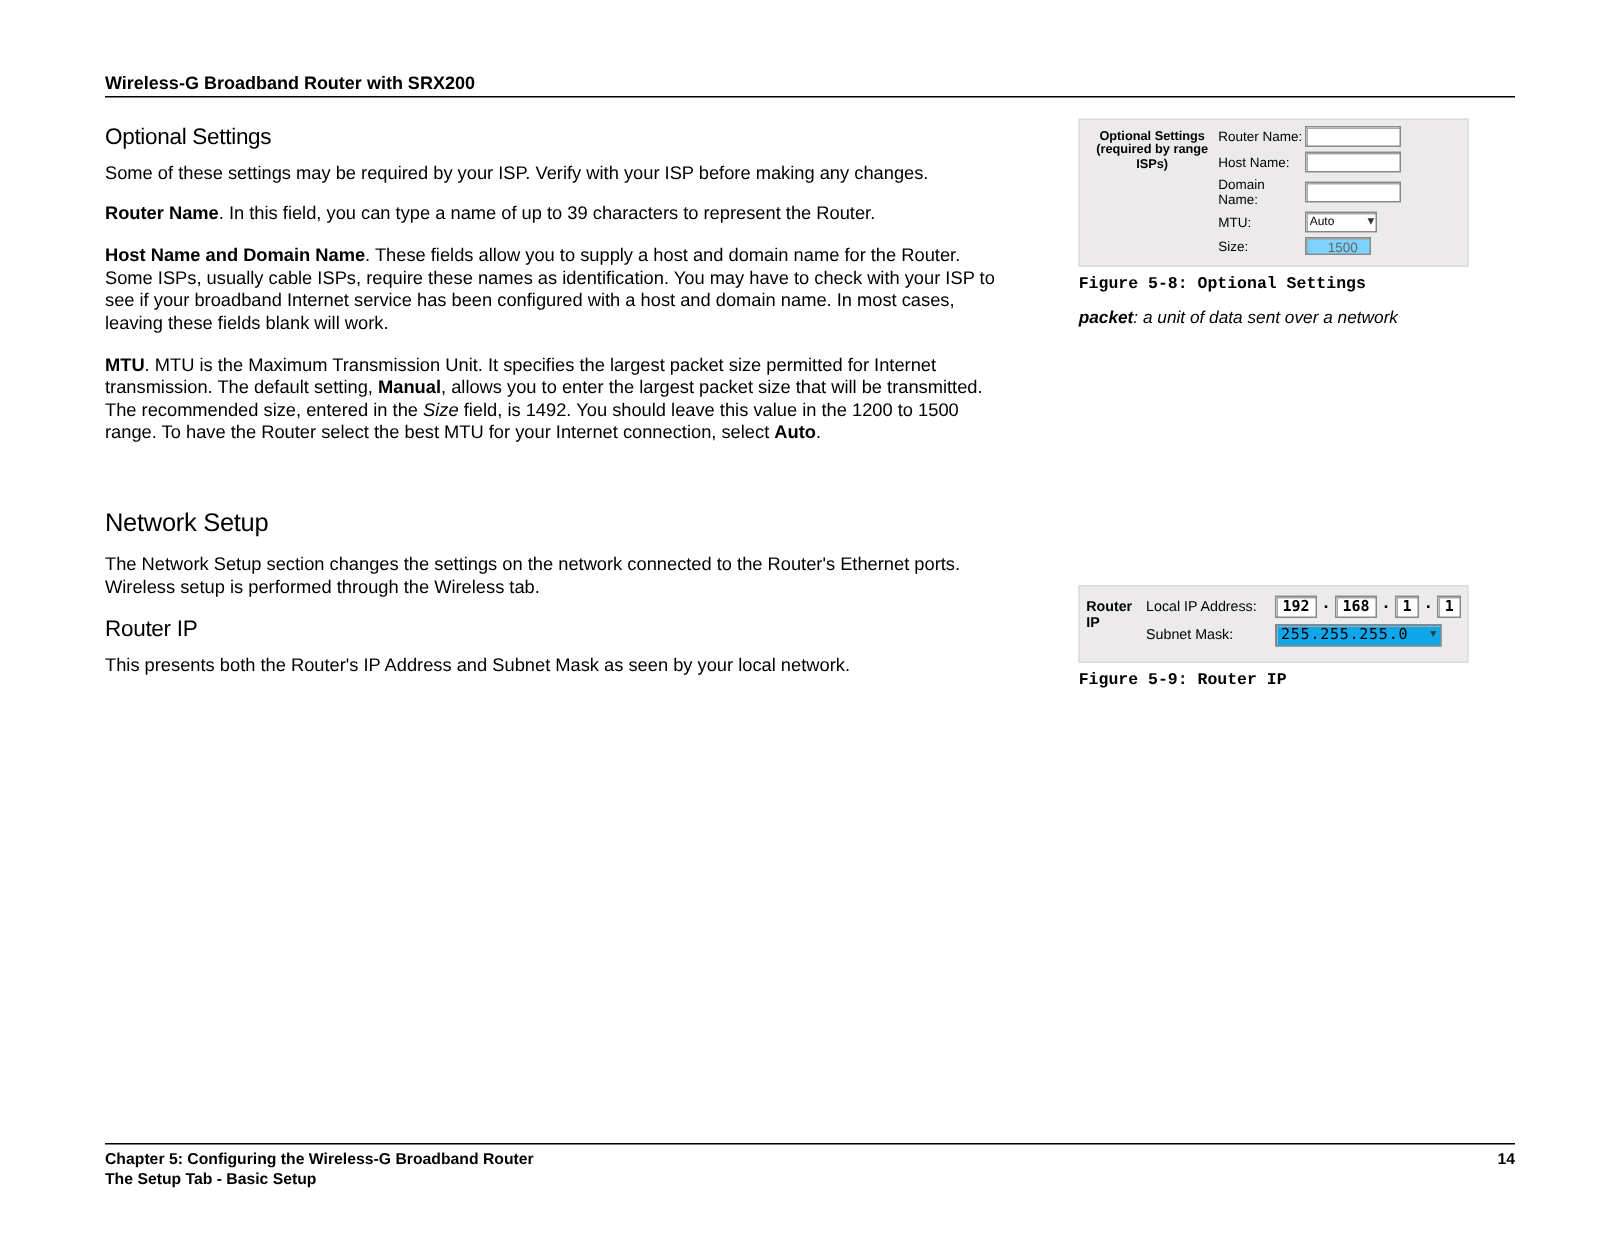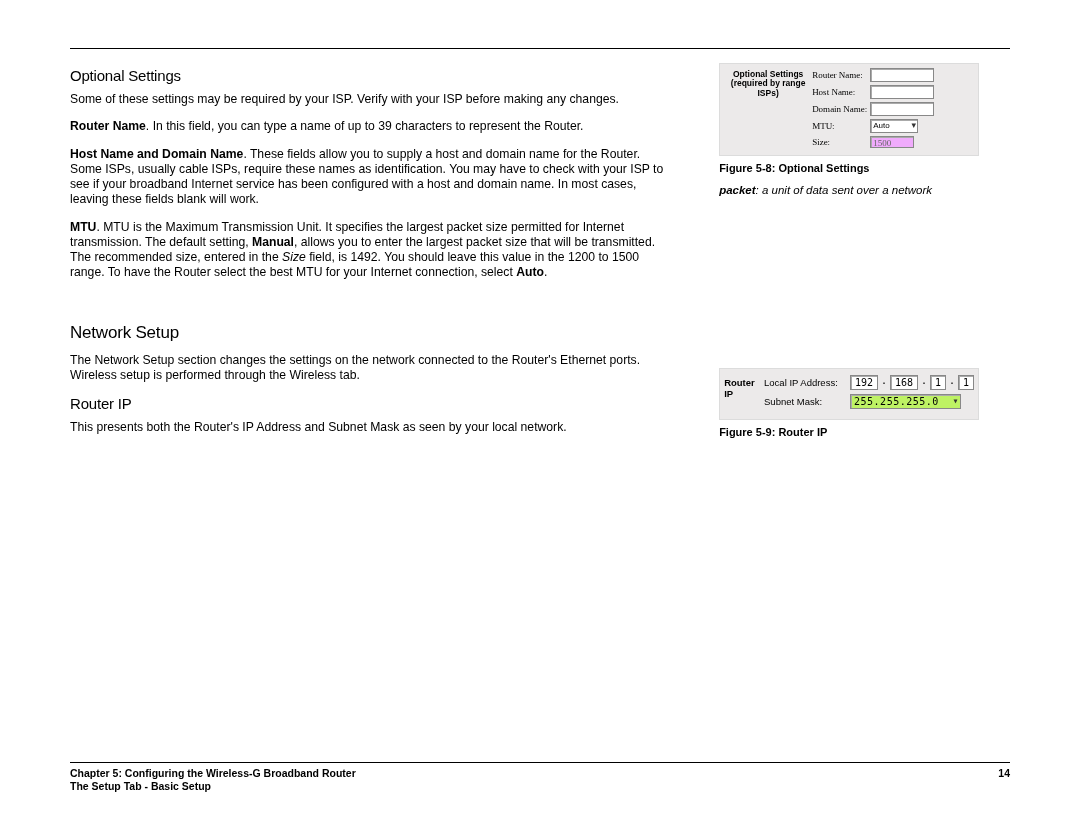--- a/index.html
+++ b/index.html
@@ -60,20 +60,21 @@
     font-family: "Helvetica Neue", Arial, sans-serif;
   }
   .b { font-weight: bold; text-align: center; }
   .i { font-style: italic; }
 
   
   .fig-caption {
     font-size: 11px;
     font-weight: bold;
     margin: 6px 0 10px 0;
+    font-family: Liberation Mono, monospace;
   }
   .glossary {
     font-size: 11.5px;
     font-style: italic;
     margin-top: 6px;
   }
   .glossary .term { font-weight: bold; font-style: italic; }
 
   
   .fig58 {
@@ -98,21 +99,20 @@
     flex: 1;
     font-size: 9px;
   }
   .fig58 .row {
     display: flex;
     align-items: center;
     margin-bottom: 3px;
   }
   .fig58 .row .lbl {
     width: 58px;
-    font-family: Liberation Serif, serif;
   }
   .fig58 .inp {
     border: 1px solid #888;
     background: #fff;
     height: 12px;
     width: 62px;
     box-shadow: inset 1px 1px 0 #aaa;
   }
   .fig58 .sel {
     border: 1px solid #888;
@@ -127,26 +127,26 @@
   }
   .fig58 .sel::after {
     content: "▾";
     position: absolute;
     right: 1px;
     top: -1px;
     font-size: 9px;
     color: #333;
   }
   .fig58 .inp.disabled {
-    background: #f0abfc;
+    background: #7dd3fc;
     color: #666;
-    font-family: Liberation Serif, serif;
+    font-family: Liberation Sans, sans-serif;
     font-size: 9px;
     line-height: 12px;
-    padding-left: 2px;
+    padding-left: 14px;
     box-sizing: border-box;
     width: 44px;
   }
 
   
   .fig59 {
     width: 260px;
     background: #eceaea;
     border: 1px solid #dcdcdc;
     font-size: 9.5px;
@@ -171,35 +171,36 @@
   }
   .fig59 .row .lbl {
     width: 86px;
     font-size: 9.5px;
   }
   .fig59 .ipgroup {
     display: flex;
     align-items: flex-start;
     font-family: monospace;
     font-size: 10px;
+    font-weight: bold;
   }
   .fig59 .oct {
     border: 1px solid #888;
     background: #fff;
     height: 13px;
     width: 26px;
     text-align: center;
     line-height: 13px;
     box-shadow: inset 1px 1px 0 #aaa;
   }
   .fig59 .oct.small { width: 14px; }
   .fig59 .dot { margin: 0 3px; }
   .fig59 .mask {
     border: 1px solid #888;
-    background: #bef264;
+    background: #0ea5e9;
     height: 13px;
     width: 106px;
     font-family: monospace;
     font-size: 10px;
     line-height: 13px;
     padding-left: 3px;
     position: relative;
     letter-spacing: 0.5px;
     box-shadow: inset 1px 1px 0 #aaa;
   }
@@ -233,20 +234,21 @@
   .footer .sub {
     font-size: 10.5px;
     font-weight: bold;
     margin-top: 1px;
   }
 </style>
 </head>
 <body>
 
 <div class="page">
+  <div class="doc-title">Wireless-G Broadband Router with SRX200</div>
   <hr class="hr">
 
   <div class="content">
     <div class="left">
       <h2 class="section">Optional Settings</h2>
       <p class="body">Some of these settings may be required by your ISP. Verify with your ISP before making any changes.</p>
 
       <p class="body">
         <span class="b">Router Name</span><span>. In this field, you can type a name of up to 39 characters to represent the Router.</span>
       </p>

